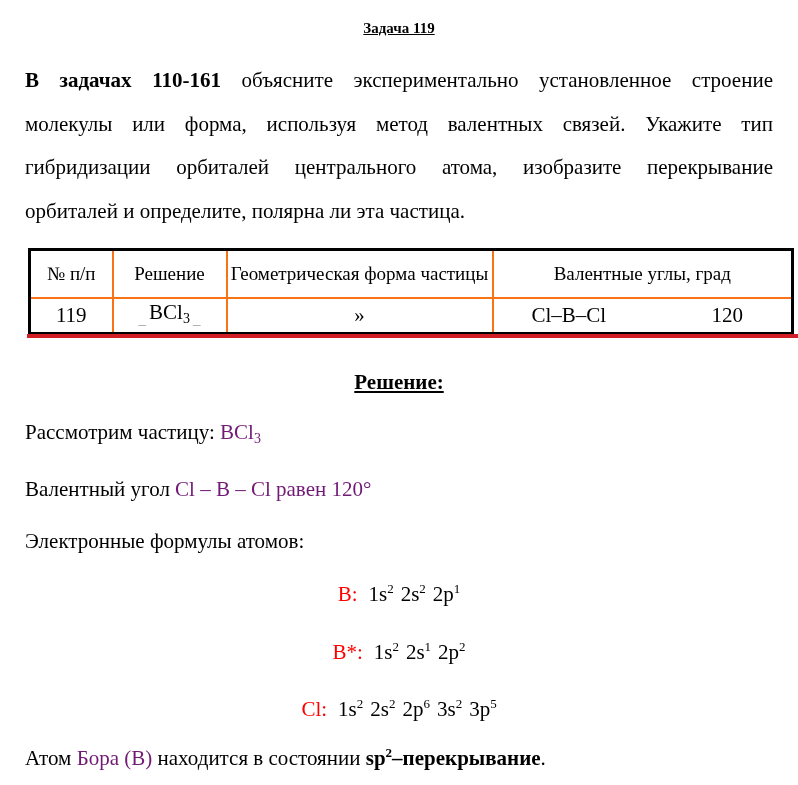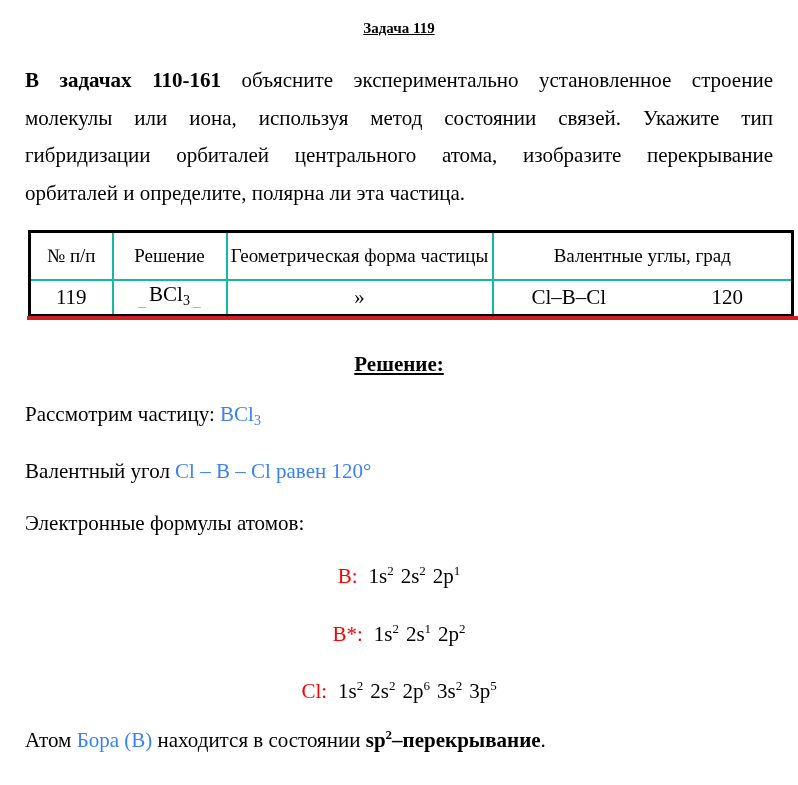--- a/index.html
+++ b/index.html
@@ -17,34 +17,35 @@
     font-size:15px;
     line-height:27px;
     text-decoration:underline;
   }
   .intro { margin-top:20px; }
   .intro .jline {
     line-height:37.5px;
     text-align:justify;
     text-align-last:justify;
     white-space:nowrap;
+    margin-top:6px;
   }
   .intro .jline.last { text-align-last:left; }
   .lead { font-weight:bold; }
 
   table.task-table {
     margin-top:18px;
     margin-left:3px;
     width:763px;
     border-collapse:collapse;
     table-layout:fixed;
     border:3px solid #000;
   }
   table.task-table th, table.task-table td {
-    border:2px solid #14b8a6;
+    border:2px solid #f97316;
     text-align:center;
     vertical-align:middle;
     font-weight:normal;
   }
   table.task-table th { height:48px; font-size:19px; line-height:23px; }
   table.task-table td { height:28px; font-size:21px; line-height:26px; }
   .angles-cell-inner {
     display:flex; justify-content:space-between; align-items:baseline;
     padding:0 48px 0 38px;
   }
@@ -62,21 +63,21 @@
     margin-top:30px;
     text-align:center;
     font-weight:bold;
     text-decoration:underline;
     line-height:28px;
   }
   .text-line { line-height:24px; }
   .mt-consider { margin-top:24px; }
   .mt-angle   { margin-top:26px; }
   .mt-fhead   { margin-top:28px; }
-  .red { color:#3b82f6; }
+  .red { color:#701a75; }
   sub.small { font-size:14px; vertical-align:-4px; }
   .sup {
     font-size:13px;
     position:relative; top:-8px;
   }
   .formula {
     text-align:center;
     line-height:30px;
   }
   .formula.f1 { margin-top:26px; }
@@ -90,21 +91,21 @@
 </style>
 </head>
 <body>
 
 <div class="page">
 
   <div class="doc-title">Задача 119</div>
 
   <div class="intro">
     <div class="jline"><span class="lead">В задачах 110-161</span> <span>объясните экспериментально установленное строение</span></div>
-    <div class="jline">молекулы или иона, используя метод состоянии связей. Укажите тип</div>
+    <div class="jline">молекулы или форма, используя метод валентных связей. Укажите тип</div>
     <div class="jline">гибридизации орбиталей центрального атома, изобразите перекрывание</div>
     <div class="jline last">орбиталей и определите, полярна ли эта частица.</div>
   </div>
 
   <table class="task-table">
     <colgroup>
       <col style="width:83px">
         <col style="width:114px">
         <col style="width:266px">
         <col style="width:300px">

